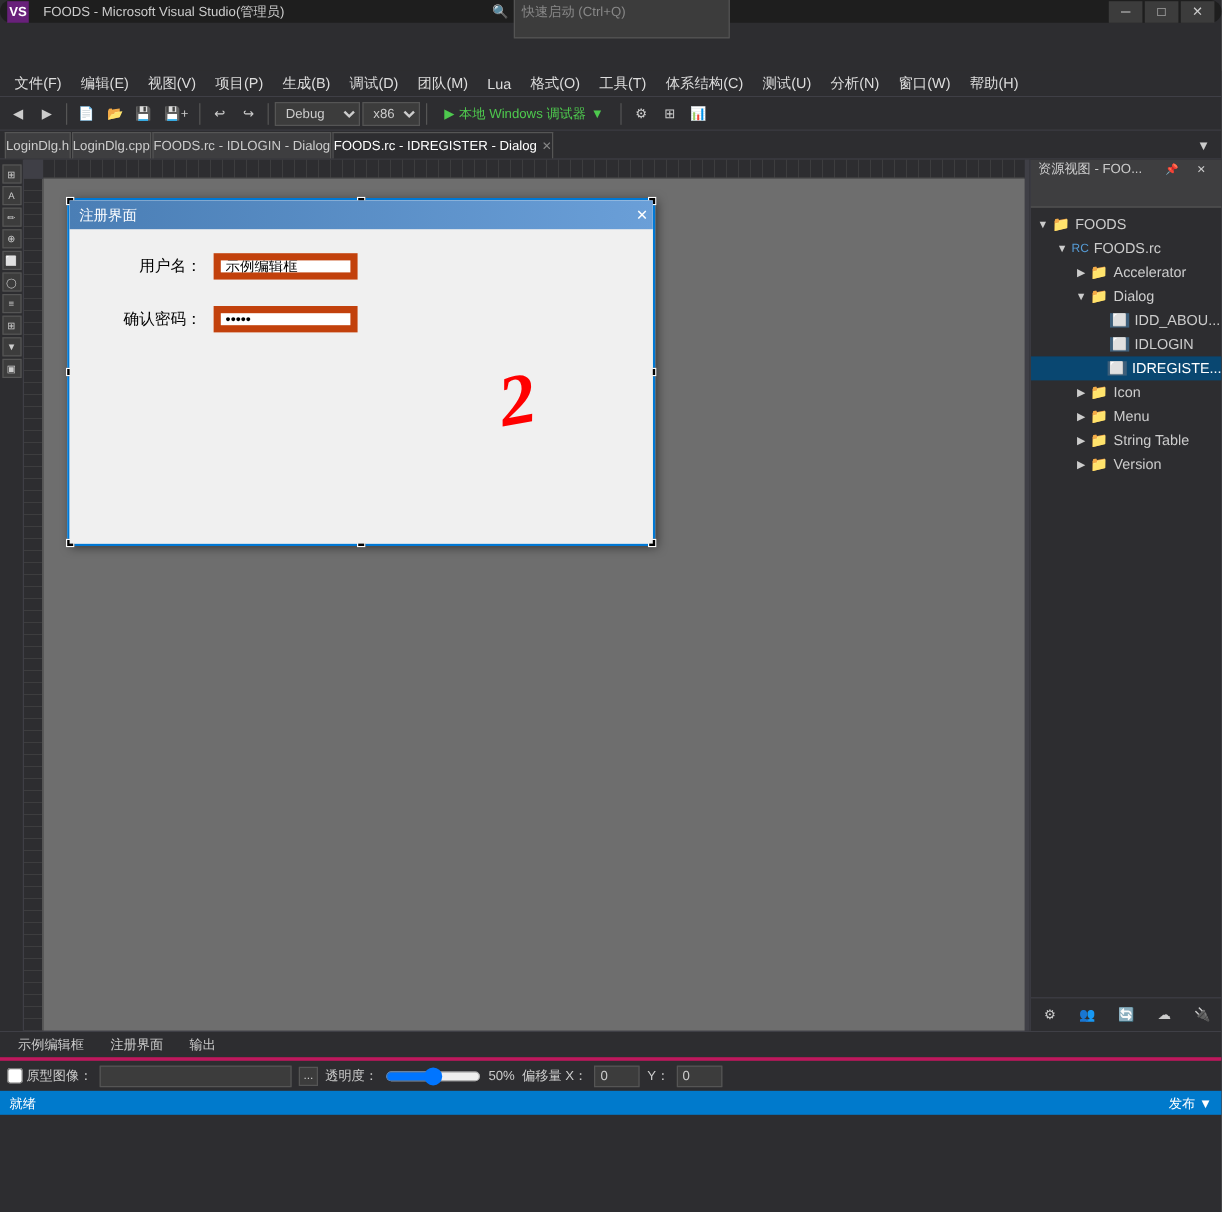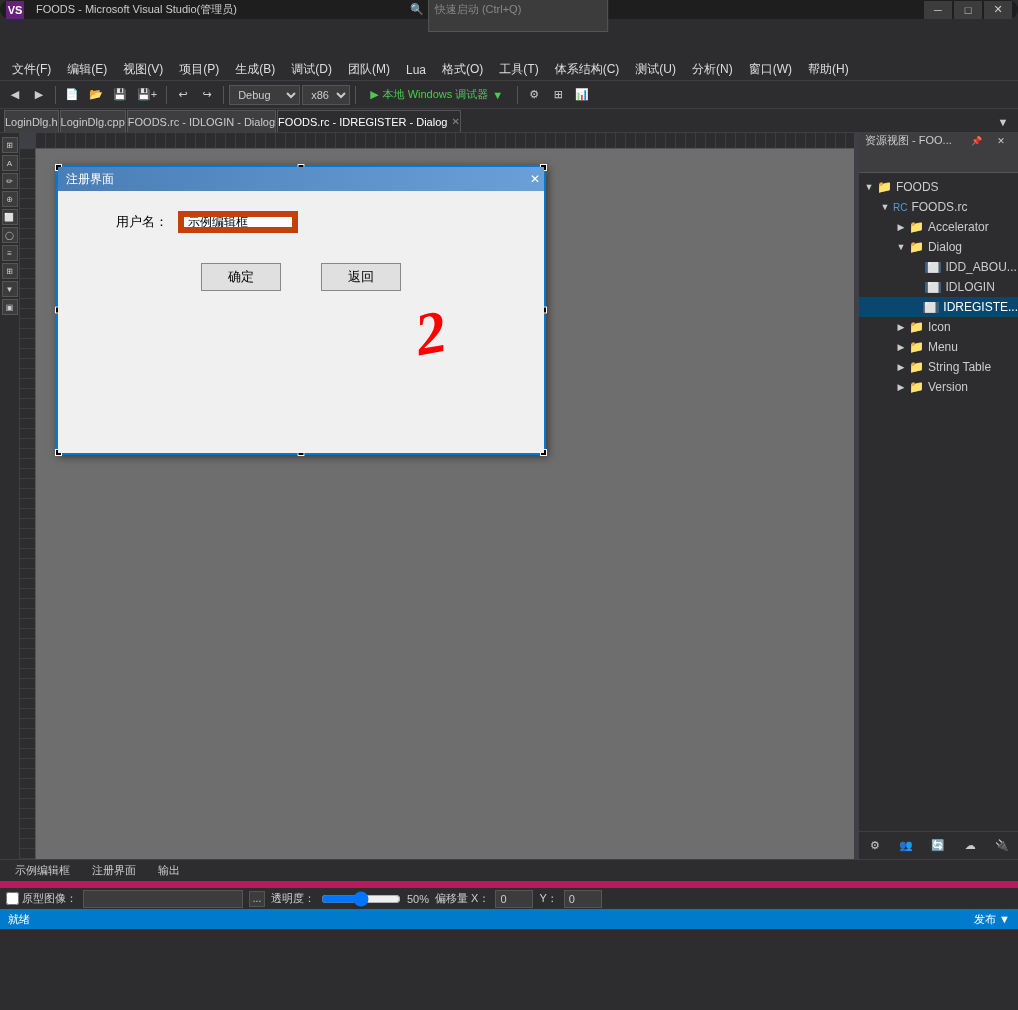--- a/index.html
+++ b/index.html
@@ -355,21 +355,21 @@
     }
     #status-right {
       display: flex;
       gap: 16px;
     }
 
     
     #image-bar {
       height: 28px;
       background: #2d2d30;
-      border-top: 7px solid #be185d;
+      border-top: 3px solid #be185d;
       display: flex;
       align-items: center;
       padding: 0 6px;
       gap: 6px;
       font-size: 11px;
       color: #ccc;
     }
     .image-bar-input {
       width: 160px;
       height: 18px;
@@ -578,25 +578,25 @@
             <button style="background:none; border:none; color:white; cursor:pointer; font-size:12px;">✕</button>
           </div>
           <div id="dialog-content">
 
             <div class="dialog-row">
               <span class="dialog-label">用户名：</span>
               <input class="dialog-input" type="text" value="示例编辑框" style="">
             </div>
 
 
-
-            <div class="dialog-buttons">
-              <button class="dialog-btn">确定</button>
-              <button class="dialog-btn">返回</button>
+            <div class="dialog-row">
+              <span class="dialog-label">确认密码：</span>
+              <input class="dialog-input" type="password" value="12345" style="">
             </div>
+
           </div>
         </div>
       </div>
 
       <div id="annotation">2</div>
 
     </div>
   </div>
 
   <div id="panel-resize"></div>

